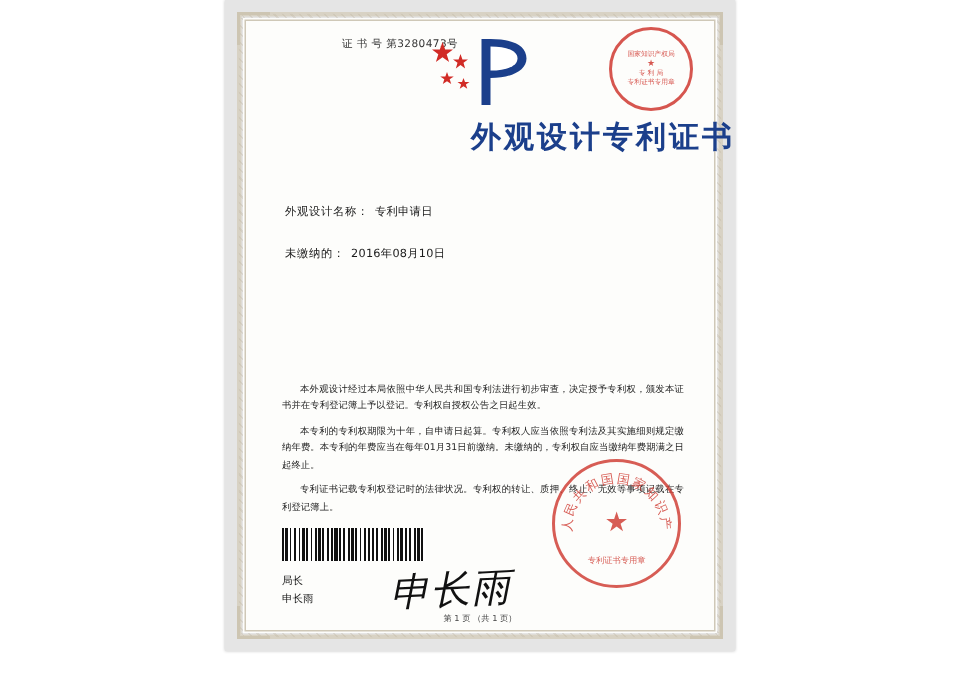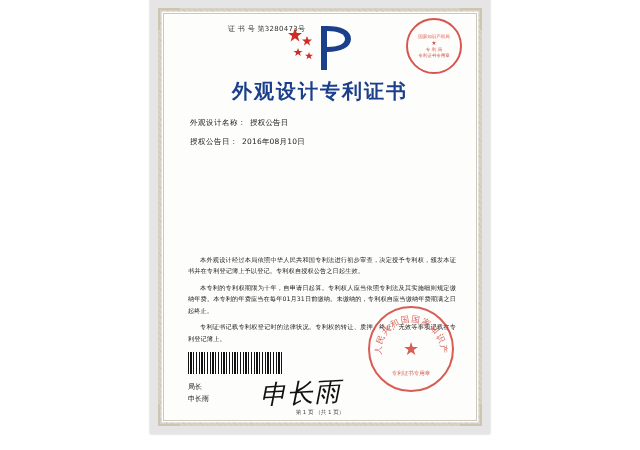--- a/index.html
+++ b/index.html
@@ -111,41 +111,42 @@
     transform: translateX(-50%);
     width: 78px;
     height: 52px;
   }
 
   .title {
     position: absolute;
     top: 78px;
     left: 0;
     width: 100%;
-    text-align: center;
+    text-align: right;
     font-size: 20px;
     font-weight: bold;
     color: #1b3f8b;
     letter-spacing: 2px;
     font-family: "DejaVu Sans", sans-serif;
   }
 
   
   .fields {
     position: absolute;
     left: 40px;
     top: 118px;
     width: 268px;
   }
   .field-row {
     display: flex;
     align-items: baseline;
     margin-bottom: 9px;
     font-size: 7.5px;
     color: #1a1a1a;
+    margin-top: 18px;
   }
   .field-label {
     white-space: nowrap;
     letter-spacing: 0.5px;
   }
   .field-value {
     margin-left: 4px;
     letter-spacing: 0.2px;
   }
 
@@ -290,24 +291,24 @@
       <span class="star">★</span>
       <span class="l2">专 利 局</span>
       <span class="l3">专利证书专用章</span>
     </div>
 
     <div class="title">外观设计专利证书</div>
 
     <div class="fields">
       <div class="field-row">
         <span class="field-label">外观设计名称：</span>
-        <span class="field-value">授权公告日</span>
+        <span class="field-value">专利申请日</span>
       </div>
       <div class="field-row">
-        <span class="field-label">授权公告日：</span>
+        <span class="field-label">未缴纳的：</span>
         <span class="field-value">2016年08月10日</span>
       </div>
     </div>
 
     <div class="body-text">
       <p>本外观设计经过本局依照中华人民共和国专利法进行初步审查，决定授予专利权，颁发本证书并在专利登记簿上予以登记。专利权自授权公告之日起生效。</p>
       <p>本专利的专利权期限为十年，自申请日起算。专利权人应当依照专利法及其实施细则规定缴纳年费。本专利的年费应当在每年01月31日前缴纳。未缴纳的，专利权自应当缴纳年费期满之日起终止。</p>
       <p>专利证书记载专利权登记时的法律状况。专利权的转让、质押、终止、无效等事项记载在专利登记簿上。</p>
     </div>
 

